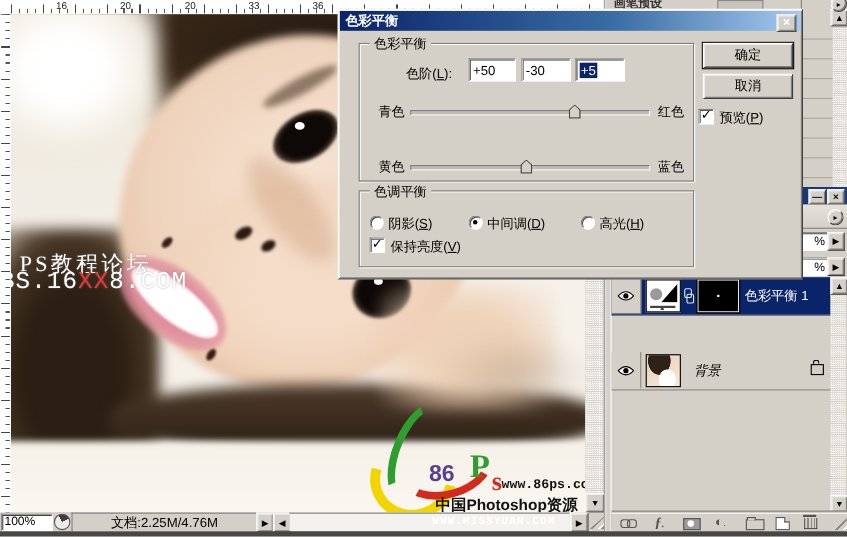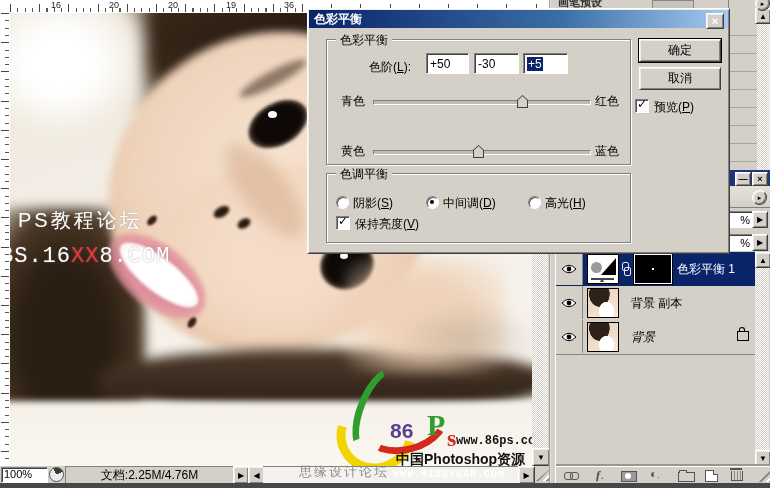--- a/index.html
+++ b/index.html
@@ -1,20 +1,20 @@
 <!DOCTYPE html>
 <html><head>
 <meta charset="utf-8">
 <style>
   html,body{margin:0;padding:0;}
   body{font-family:"Liberation Sans","DejaVu Sans",sans-serif;}
   .app{position:relative;width:770px;height:488px;background:#d4d0c8;overflow:hidden;font-size:12px;color:#000;}
   .abs{position:absolute;}
   
-  .raised{background:#d4d0c8;border:1px solid;border-color:#ffffff #404040 #404040 #ffffff;box-shadow:inset 1px 1px 0 #ececec, inset -1px -1px 0 #808080;}
+  .raised{background:#d4d0c8;border:1px solid;border-color:#ffffff #404040 #404040 #ffffff;box-shadow:inset 1px 1px 0 #ececec, inset -1px -1px 0 #808080;text-align:center;}
   .sunken{background:#fff;border:1px solid;border-color:#808080 #ffffff #ffffff #808080;box-shadow:inset 1px 1px 0 #404040;}
   .groove{border:1px solid #808080;box-shadow:1px 1px 0 #fff, inset 1px 1px 0 #fff;}
   .hatch{background:repeating-conic-gradient(#ffffff 0 25%, #d4d0c8 0 50%) 0 0/2px 2px;}
   .btn{display:flex;align-items:center;justify-content:center;cursor:default;}
   
   .ruler-h{left:0;top:0;width:549px;height:13px;background:#fff;border-bottom:1px solid #404040;}
   .ruler-h .ticks{position:absolute;left:10px;right:0;bottom:1px;height:4px;background:repeating-linear-gradient(to right,#555 0 1px,transparent 1px 7.3px);}
   .ruler-h .ticks2{position:absolute;left:10px;right:0;bottom:1px;height:8px;background:repeating-linear-gradient(to right,#444 0 1px,transparent 1px 29.2px);}
   .ruler-h .num{position:absolute;top:0;font-size:9px;color:#222;}
   .ruler-v{left:0;top:13px;width:10px;height:453px;background:#fff;border-right:1px solid #404040;}
@@ -39,21 +39,21 @@
   .lip{left:116px;top:206px;width:62px;height:114px;background:radial-gradient(#e08e9d 45%,rgba(224,142,157,.65) 70%,transparent 96%);border-radius:50%;transform:rotate(-52deg);filter:blur(2px);}
   .teeth{left:132px;top:214px;width:34px;height:96px;background:radial-gradient(#ffffff 60%,rgba(255,255,255,.7) 80%,transparent 98%);border-radius:50%;transform:rotate(-52deg);filter:blur(1px);}
   .mcorner1{left:136px;top:204px;width:12px;height:7px;background:#3a1c16;border-radius:50%;transform:rotate(-45deg);filter:blur(1px);}
   .mcorner2{left:176px;top:306px;width:12px;height:7px;background:#3a1c16;border-radius:50%;transform:rotate(-55deg);filter:blur(1px);}
   .hair-left{left:-25px;top:195px;width:160px;height:260px;background:radial-gradient(#2b1f13 40%,#4a3826 68%,rgba(90,70,48,.5) 85%,transparent 99%);filter:blur(6px);}
   .hair-band{left:90px;top:336px;width:450px;height:64px;background:linear-gradient(#4e3b2b,#2a1e14);border-radius:45%;filter:blur(6px);}
   .bedding{left:-12px;top:388px;width:548px;height:85px;background:linear-gradient(#f5f1e9,#fcf9f3);filter:blur(3px);}
   .shoulder{left:335px;top:245px;width:160px;height:115px;background:radial-gradient(rgba(238,209,182,.95) 40%,transparent 95%);filter:blur(6px);}
   .fold{left:395px;top:295px;width:130px;height:65px;background:radial-gradient(rgba(150,132,112,.35),transparent 80%);filter:blur(8px);}
   
-  .wm1{left:8px;top:194px;font-size:20px;letter-spacing:3px;color:#fff;text-shadow:0 0 2px rgba(120,120,120,.6);}
+  .wm1{left:8px;top:213px;font-size:20px;letter-spacing:3px;color:#fff;text-shadow:0 0 2px rgba(120,120,120,.6);font-family:Liberation Serif, serif;}
   .wm2{left:-10px;top:231px;font-size:22px;letter-spacing:1px;color:#fff;text-shadow:0 0 2px rgba(120,120,120,.6);font-family:"Liberation Mono","DejaVu Sans Mono",monospace;}
   .wm2 .red{color:#e33;}
   .logo-yellow{left:326px;top:383px;width:62px;height:58px;border:9px solid transparent;border-left-color:#f2d400;border-bottom-color:#f2d400;border-radius:50%;transform:rotate(-30deg);}
   .logo-green{left:347px;top:350px;width:34px;height:82px;border:7px solid transparent;border-left-color:#2f9e2f;border-radius:50%;transform:rotate(22deg);}
   .logo-red{left:350px;top:378px;width:76px;height:48px;border:7px solid transparent;border-bottom-color:#d42a1e;border-radius:50%;transform:rotate(-16deg);}
   .logo-86{left:380px;top:406px;font-size:21px;font-weight:bold;color:#5b3f8f;}
   .logo-P{left:417px;top:395px;font-size:30px;font-weight:bold;color:#2f9e2f;font-family:"Liberation Serif","DejaVu Serif",serif;}
   .logo-s{left:437px;top:412px;font-size:24px;font-weight:bold;color:#d42a1e;font-family:"Liberation Serif","DejaVu Serif",serif;}
   .logo-url{left:446px;top:421px;font-size:12px;font-weight:bold;color:#111;font-family:"Liberation Mono","DejaVu Sans Mono",monospace;}
   .logo-cap{left:386px;top:438px;font-size:14px;color:#111;font-weight:bold;}
@@ -161,21 +161,21 @@
 
 <div class="app">
 
   <div class="abs ruler-corner"></div>
   <div class="abs ruler-h">
     <div class="ticks"></div>
     <div class="ticks2"></div>
     <span class="num" style="left:51px">16</span>
     <span class="num" style="left:109px">20</span>
     <span class="num" style="left:168px">20</span>
-    <span class="num" style="left:226px">19</span>
+    <span class="num" style="left:226px">33</span>
     <span class="num" style="left:284px">36</span>
   </div>
   <div class="abs ruler-v">
     <div class="ticks"></div>
     <div class="ticks2"></div>
   </div>
 
   <div class="abs optsliver">
     <span>画笔预设</span>
     <i class="optbox"></i>
@@ -224,21 +224,20 @@
   <div class="abs hstatus">
     <div class="abs zoomfield sunken">100%</div>
     <div class="abs pie"></div>
     <div class="abs docpanel">文档:2.25M/4.76M</div>
     <div class="abs docarrow raised btn">▶</div>
     <div class="abs hleft raised btn sb-btn">◀</div>
     <div class="abs htrack"></div>
     <div class="abs hright raised btn sb-btn">▶</div>
     <div class="abs grip"></div>
   </div>
-  <div class="abs missy-name">思缘设计论坛</div>
   <div class="abs missy-url">WWW.MISSYUAN.COM</div>
 
   <div class="abs divider"></div>
 
   <div class="abs history">
     <div class="row" style="top:18px"></div>
     <div class="row" style="top:36px"></div>
     <div class="row" style="top:54px"></div>
     <div class="row" style="top:72px"></div>
     <div class="row" style="top:90px"></div>
@@ -279,30 +278,20 @@
         <div class="circ"></div>
         <div class="tri"></div>
         <div class="bar"></div>
         <div class="caret"></div>
       </div>
       <div class="chain"></div>
       <div class="maskthumb"></div>
       <div class="lname" style="left:121px">色彩平衡 1</div>
     </div>
 
-    <div class="lrow" style="top:116px">
-      <div class="eyecell">
-        <svg width="16" height="10" viewBox="0 0 16 10">
-            <path d="M1 5 Q8 -2.5 15 5 Q8 12.5 1 5 Z" fill="#fff" stroke="#000"></path>
-            <circle cx="8" cy="5" r="2.4" fill="#000"></circle>
-          </svg>
-      </div>
-      <div class="thumbbox photothumb"></div>
-      <div class="lname" style="left:75px">背景 副本</div>
-    </div>
 
     <div class="lrow" style="top:150px">
       <div class="eyecell">
         <svg width="16" height="10" viewBox="0 0 16 10">
             <path d="M1 5 Q8 -2.5 15 5 Q8 12.5 1 5 Z" fill="#fff" stroke="#000"></path>
             <circle cx="8" cy="5" r="2.4" fill="#000"></circle>
           </svg>
       </div>
       <div class="thumbbox photothumb"></div>
       <div class="lname" style="left:75px;font-style:italic">背景</div>

